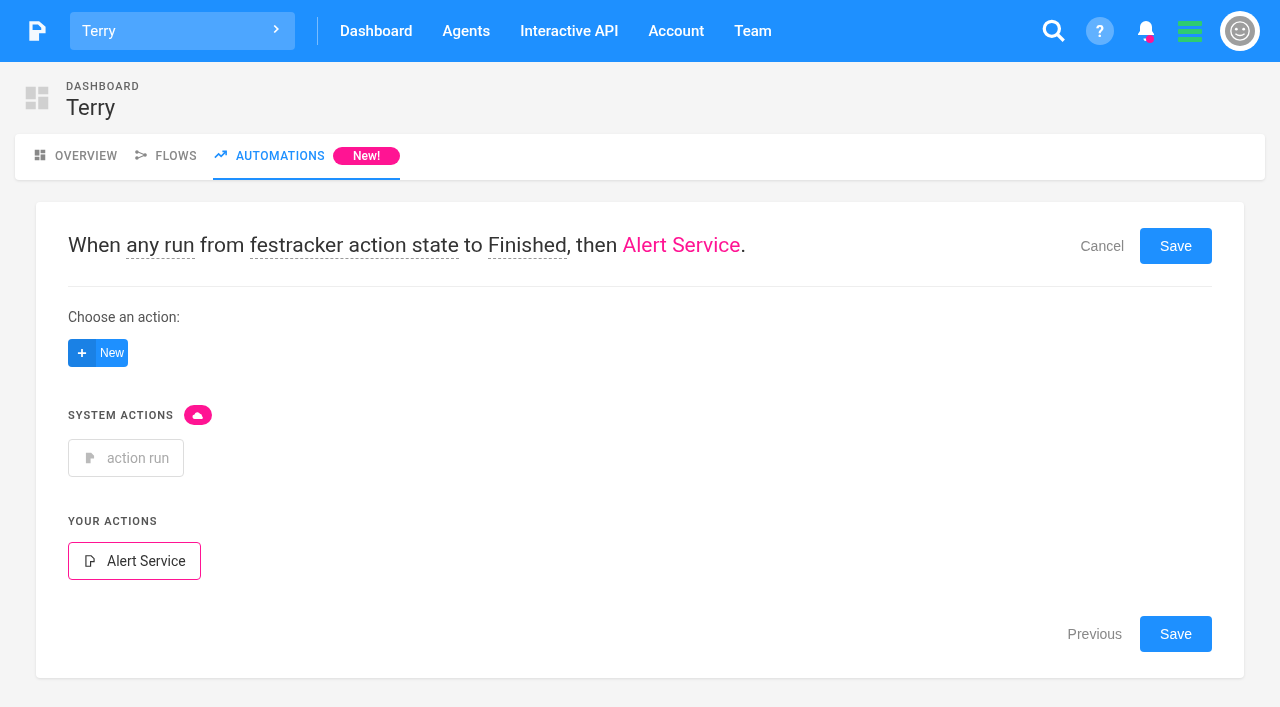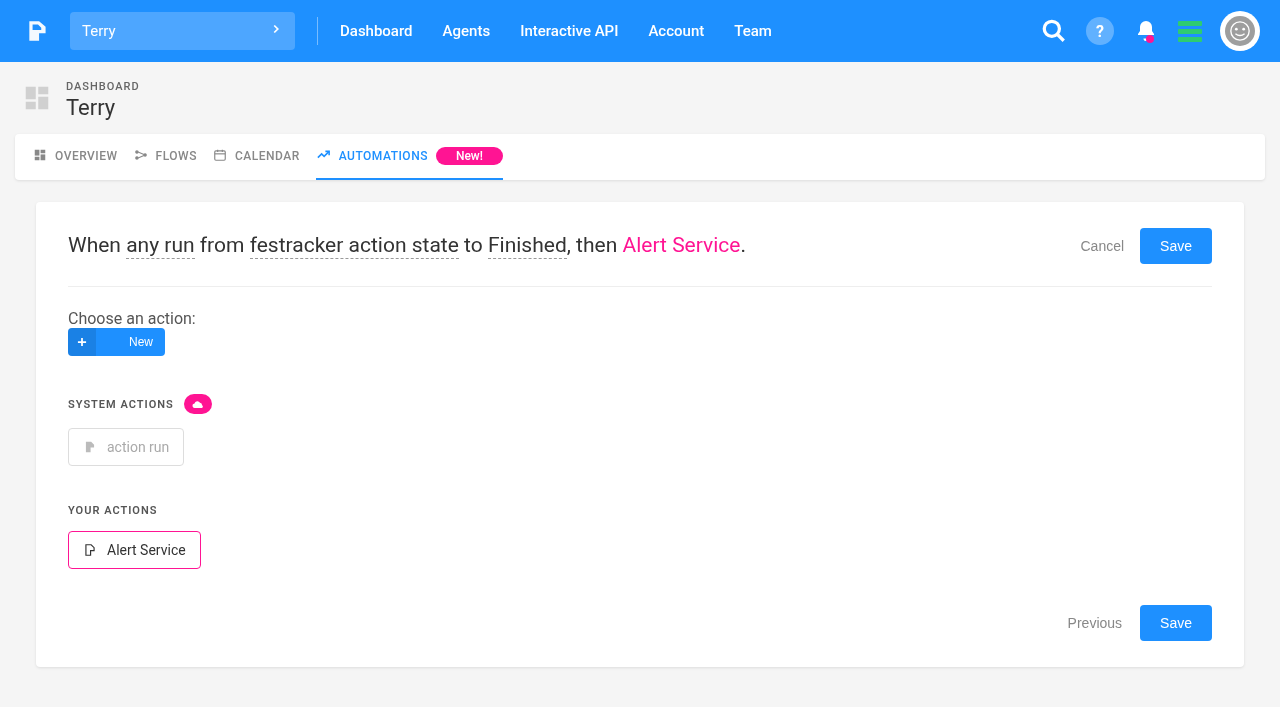--- a/index.html
+++ b/index.html
@@ -245,22 +245,23 @@
       background: #1e90ff;
       color: #fff;
       border: none;
       padding: 10px 20px;
       border-radius: 4px;
       font-size: 14px;
       cursor: pointer;
       font-weight: 500;
     }
     .section-label {
-      font-size: 16px;
+      font-size: 14px;
       color: #555;
+      margin-bottom: 14px;
     }
     .btn-new {
       background: #1e90ff;
       color: #fff;
       border: none;
       display: inline-flex;
       align-items: center;
       border-radius: 4px;
       overflow: hidden;
       cursor: pointer;
@@ -268,24 +269,23 @@
     }
     .btn-new .plus {
       background: rgba(0,0,0,0.1);
       width: 28px;
       height: 28px;
       display: flex;
       align-items: center;
       justify-content: center;
     }
     .btn-new .label {
-      padding: 0 12px;
+      padding: 0 4px;
       font-size: 12px;
       font-weight: 500;
-      margin-left: 21px;
     }
     .section-heading {
       font-size: 11px;
       letter-spacing: 1px;
       color: #555;
       text-transform: uppercase;
       font-weight: 600;
       margin-top: 38px;
       margin-bottom: 14px;
       display: flex;
@@ -420,29 +420,20 @@
     <span>OVERVIEW</span>
   </div>
   <div class="tab">
     <span><svg width="14" height="14" viewBox="0 0 24 24" fill="none" stroke="#888" stroke-width="2">
           <circle cx="5" cy="7" r="2" fill="#888"></circle>
           <circle cx="5" cy="17" r="2" fill="#888"></circle>
           <circle cx="19" cy="12" r="2" fill="#888"></circle>
           <path d="M7 7 L17 11 M7 17 L17 13"></path>
         </svg></span>
     <span>FLOWS</span>
-  </div>
-  <div class="tab">
-    <span><svg width="14" height="14" viewBox="0 0 24 24" fill="none" stroke="#888" stroke-width="2">
-          <rect x="3" y="5" width="18" height="16" rx="2"></rect>
-          <line x1="3" y1="10" x2="21" y2="10"></line>
-          <line x1="8" y1="3" x2="8" y2="7"></line>
-          <line x1="16" y1="3" x2="16" y2="7"></line>
-        </svg></span>
-    <span>CALENDAR</span>
   </div>
   <div class="tab active">
     <span><svg width="15" height="15" viewBox="0 0 24 24" fill="none" stroke="#1e90ff" stroke-width="2.5">
           <polyline points="3 17 9 11 13 15 21 7"></polyline>
           <polyline points="15 7 21 7 21 13"></polyline>
         </svg></span>
     <span>AUTOMATIONS</span>
     <span class="new-badge">New!</span>
   </div>
 </div>

